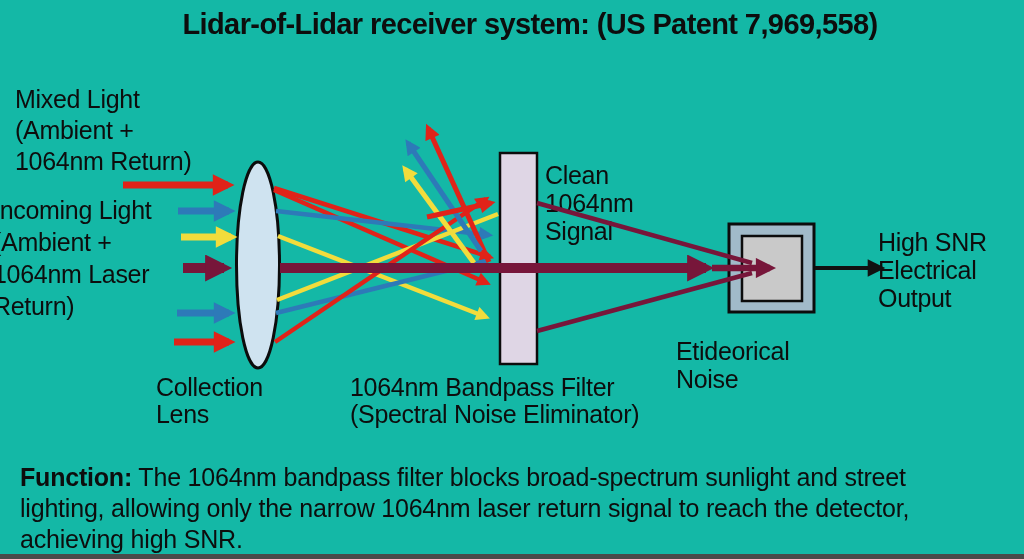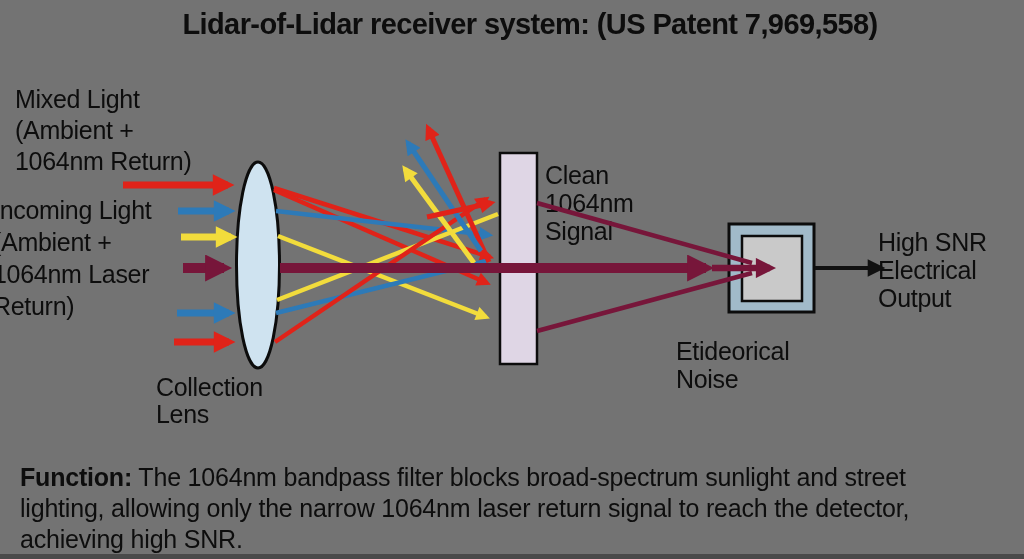--- a/index.html
+++ b/index.html
@@ -1,19 +1,19 @@
 <!DOCTYPE html>
 <html style="--red: #e02319; --blue: #2d7ab8; --yellow: #f2dc3c; --maroon: #77163a; --line: #111111; --lens-fill: #cfe3f0; --filter-fill: #dfd6e5; --apd-outer-fill: #a1bac9; --apd-inner-fill: #c9c9c9;"><head>
 <meta charset="utf-8">
 <style>
   html,body{margin:0;padding:0;}
   #stage{
     position:relative;
     width:1024px;height:559px;
-    background:#737373;
+    background:#14b8a6;
     overflow:hidden;
     font-family:"Liberation Sans", sans-serif;
     color:#0d0d0d;
   }
   .lbl{
     position:absolute;
     white-space:pre-line;
     font-size:25px;
     line-height:28px;
     letter-spacing:-0.3px;
@@ -70,20 +70,22 @@
 
   <div id="mixed-light" class="lbl">Mixed Light
 (Ambient +
 1064nm Return)</div>
   <div id="incoming-light" class="lbl">Incoming Light
 (Ambient +
 1064nm Laser
 Return)</div>
   <div id="collection-lens" class="lbl">Collection
 Lens</div>
+  <div id="bandpass-filter" class="lbl">1064nm Bandpass Filter
+(Spectral Noise Eliminator)</div>
   <div id="clean-signal" class="lbl">Clean
 1064nm
 Signal</div>
   <div id="high-snr" class="lbl">High SNR
 Electrical
 Output</div>
   <div id="elec-signal" class="lbl">Etideorical
 Noise</div>
 
   <div id="function-note"><b>Function:</b><span class="rest"> The 1064nm bandpass filter blocks broad-spectrum sunlight and street

